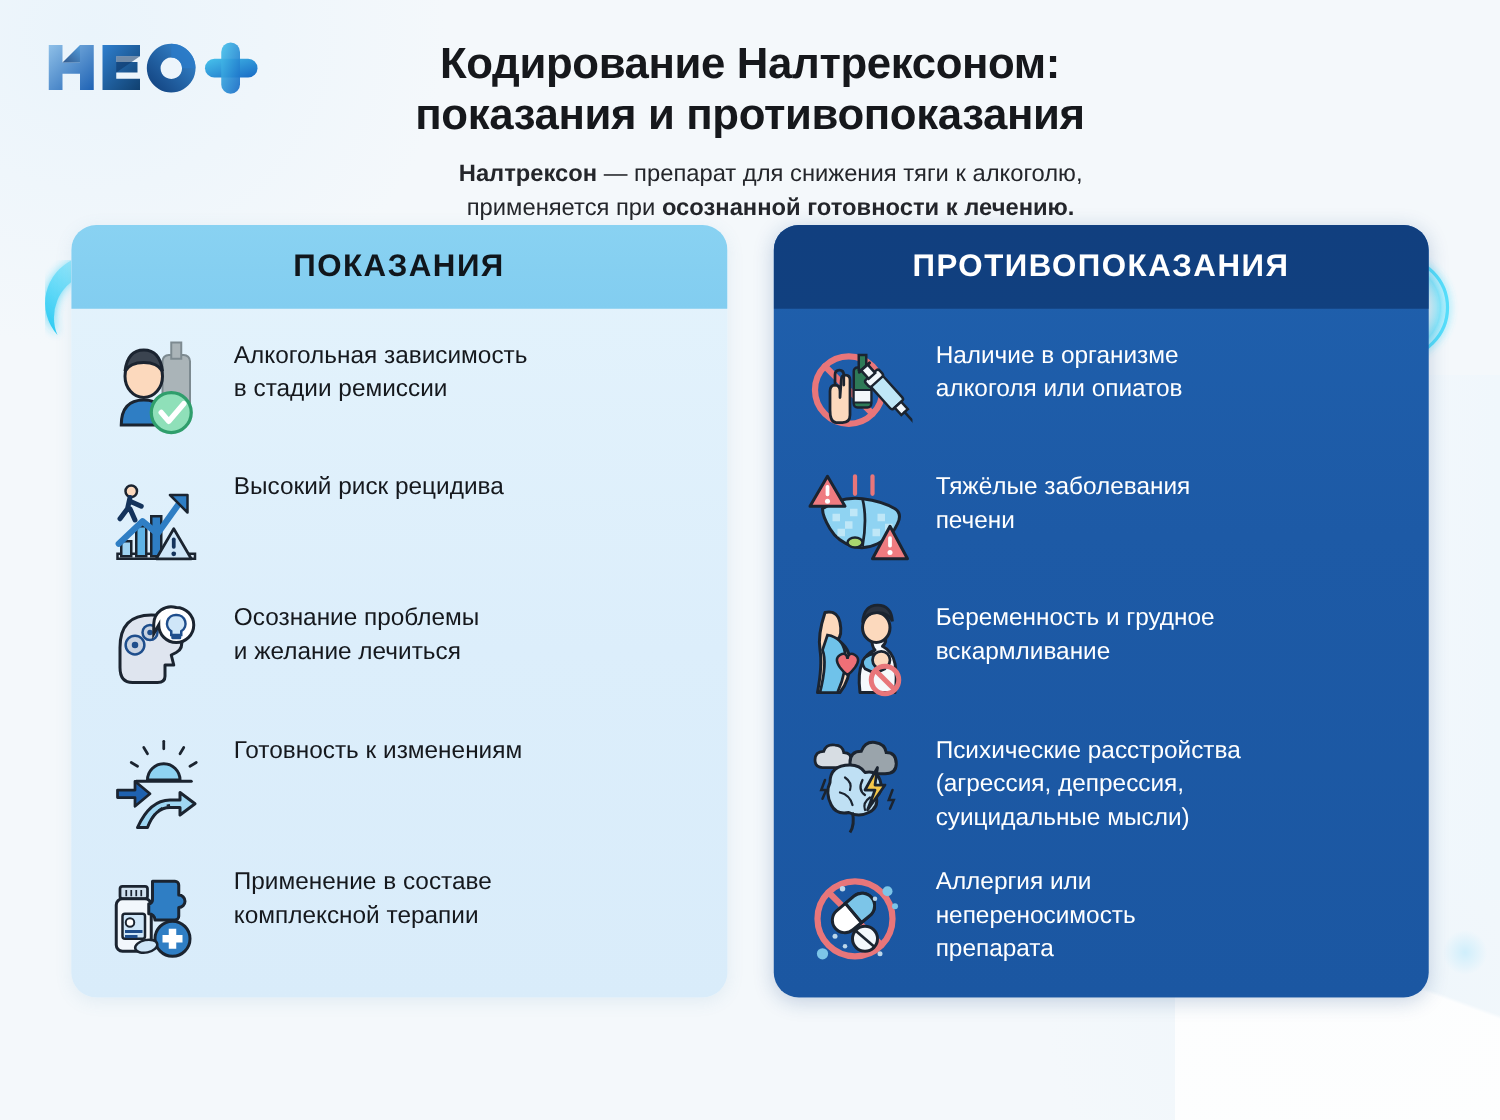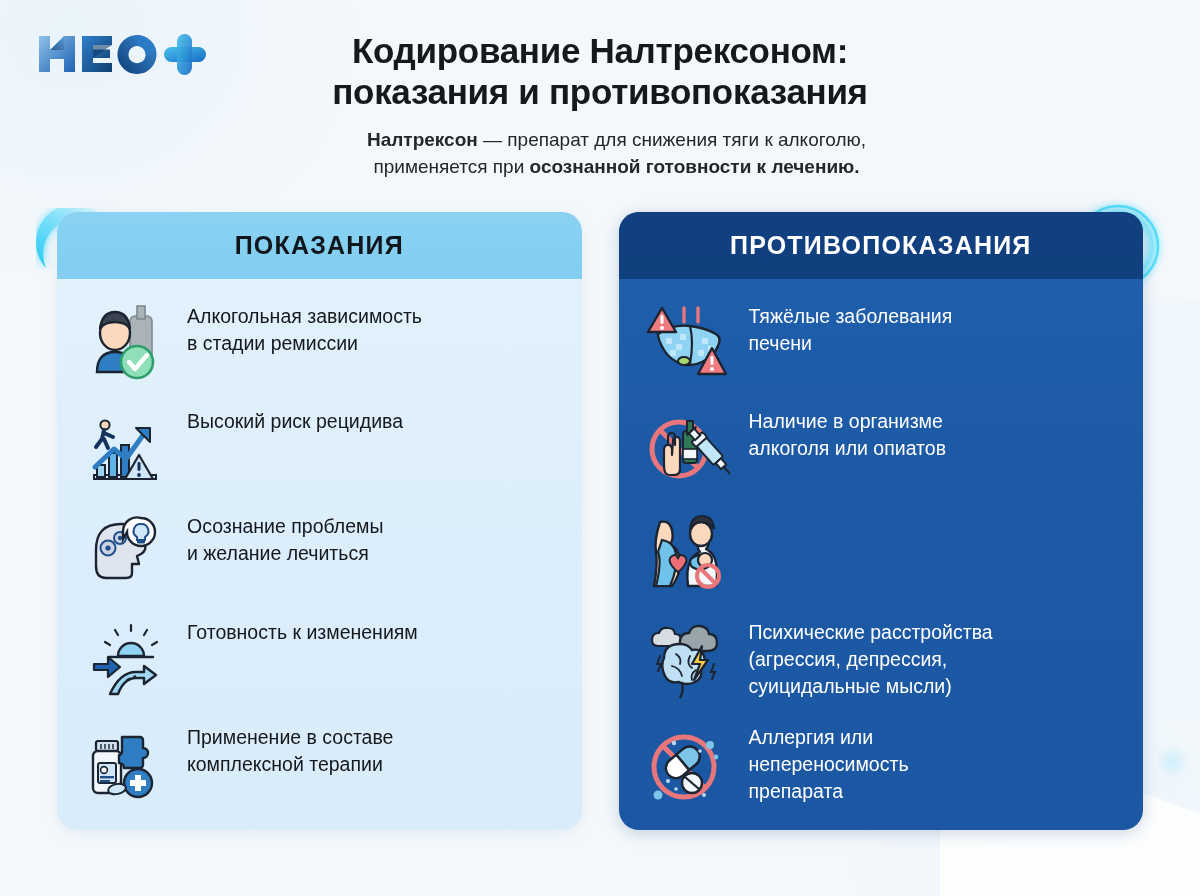--- a/index.html
+++ b/index.html
@@ -15,21 +15,21 @@
     background:radial-gradient(ellipse at 40% 40%, #eaf4fb 0%, rgba(244,248,251,0) 70%);}
   .bg-wash-br{position:absolute;right:-60px;bottom:-60px;width:420px;height:380px;
     background:radial-gradient(ellipse at 60% 60%, #eef6fb 0%, rgba(244,248,251,0) 72%);}
   .bg-diag{position:absolute;right:0;bottom:0;width:260px;height:230px;
     background:linear-gradient(200deg, rgba(255,255,255,0) 45%, #ffffff 46%, #ffffff 100%);
     opacity:.85;}
   .bg-stripe{position:absolute;right:0;top:300px;width:150px;height:420px;
     background:linear-gradient(90deg, rgba(234,244,251,0) 0%, #f0f7fc 100%);}
 
   
-  header{position:relative;padding-top:18px;height:212px;}
+  header{position:relative;padding-top:18px;height:180px;}
   .logo{position:absolute;left:35px;top:30px;width:175px;height:48px;}
   .title{
     text-align:center;font-weight:bold;font-size:35px;line-height:41px;
     color:#16181c;letter-spacing:-0.3px;padding:12px 120px 0 120px;
   }
   .subtitle{
     text-align:center;font-size:19px;line-height:27px;color:#24262b;
     margin-top:14px;padding:0 190px;margin-left:33px;
   }
   .subtitle b{font-weight:bold;}
@@ -288,20 +288,48 @@
 
   <section class="card dark">
     <div class="card-head">
       <h2>ПРОТИВОПОКАЗАНИЯ</h2>
     </div>
     <div class="list">
 
       <div class="row">
         <span class="ico">
           <svg viewBox="0 0 84 80">
+            <circle cx="33" cy="40" r="27" fill="none" stroke="#e8767a" stroke-width="5"></circle>
+            <path d="M14 21 L52 59" stroke="#e8767a" stroke-width="5" stroke-linecap="round"></path>
+            <rect x="37" y="22" width="14" height="32" rx="3" fill="#2e7a57" stroke="#1b2430" stroke-width="2"></rect>
+            <rect x="41" y="12" width="6" height="12" fill="#2e7a57" stroke="#1b2430" stroke-width="2"></rect>
+            <rect x="37" y="40" width="14" height="10" fill="#f3f7fa" stroke="#1b2430" stroke-width="1.6"></rect>
+            <path d="M18 56 v-15 q0-5 4-5 t4 5 v5 l1-14 q0-4 3.5-4 t3.5 4 v28 q0 6 -6 6 h-5 q-5 0 -5 -10Z" fill="#fcd9bd" stroke="#1b2430" stroke-width="2.2" stroke-linejoin="round"></path>
+            <g stroke="#1b2430" stroke-width="2.2" fill="none" stroke-linecap="round">
+              <path d="M22 36 v-8 q0-4 3.5-4 t3.5 4 v8"></path>
+            </g>
+            <g transform="rotate(-42 66 44)">
+              <rect x="59" y="28" width="13" height="26" rx="2" fill="#bfe7f7" stroke="#1b2430" stroke-width="2"></rect>
+              <rect x="58" y="22" width="15" height="7" rx="2" fill="#f2f8fc" stroke="#1b2430" stroke-width="2"></rect>
+              <rect x="62" y="54" width="7" height="8" fill="#f2f8fc" stroke="#1b2430" stroke-width="2"></rect>
+              <path d="M65.5 62 v13" stroke="#1b2430" stroke-width="2" stroke-linecap="round"></path>
+              <path d="M60 14 h11" stroke="#1b2430" stroke-width="2.4" stroke-linecap="round"></path>
+              <rect x="62" y="14" width="7" height="9" fill="#f2f8fc" stroke="#1b2430" stroke-width="2"></rect>
+            </g>
+          </svg>
+        </span>
+        <span class="txt">
+          <span>Наличие в организме</span><br>
+          <span>алкоголя или опиатов</span>
+        </span>
+      </div>
+
+      <div class="row">
+        <span class="ico">
+          <svg viewBox="0 0 84 80">
             <path d="M12 30 q14-10 32-8 q16 2 26 8 q6 4 2 12 q-4 10 -16 16 q-10 5 -20 2 q-12-4 -18-14 q-6-10 -6-16 Z" fill="#8fd3f2" stroke="#1b2430" stroke-width="2.4" stroke-linejoin="round"></path>
             <path d="M44 22 q4 16 0 38" fill="none" stroke="#1b2430" stroke-width="2.2"></path>
             <g fill="#bfe7f7">
               <rect x="20" y="34" width="6" height="6"></rect>
                 <rect x="30" y="40" width="6" height="6"></rect>
               <rect x="24" y="46" width="6" height="6"></rect>
                 <rect x="34" y="30" width="6" height="6"></rect>
               <rect x="56" y="34" width="6" height="6"></rect>
                 <rect x="62" y="42" width="6" height="6"></rect>
               <rect x="52" y="46" width="6" height="6"></rect>
@@ -318,60 +346,36 @@
         </span>
         <span class="txt">
           <span>Тяжёлые заболевания</span><br>
           <span>печени</span>
         </span>
       </div>
 
       <div class="row">
         <span class="ico">
           <svg viewBox="0 0 84 80">
-            <circle cx="33" cy="40" r="27" fill="none" stroke="#e8767a" stroke-width="5"></circle>
-            <path d="M14 21 L52 59" stroke="#e8767a" stroke-width="5" stroke-linecap="round"></path>
-            <rect x="37" y="22" width="14" height="32" rx="3" fill="#2e7a57" stroke="#1b2430" stroke-width="2"></rect>
-            <rect x="41" y="12" width="6" height="12" fill="#2e7a57" stroke="#1b2430" stroke-width="2"></rect>
-            <rect x="37" y="40" width="14" height="10" fill="#f3f7fa" stroke="#1b2430" stroke-width="1.6"></rect>
-            <path d="M18 56 v-15 q0-5 4-5 t4 5 v5 l1-14 q0-4 3.5-4 t3.5 4 v28 q0 6 -6 6 h-5 q-5 0 -5 -10Z" fill="#fcd9bd" stroke="#1b2430" stroke-width="2.2" stroke-linejoin="round"></path>
-            <g stroke="#1b2430" stroke-width="2.2" fill="none" stroke-linecap="round">
-              <path d="M22 36 v-8 q0-4 3.5-4 t3.5 4 v8"></path>
-            </g>
-            <g transform="rotate(-42 66 44)">
-              <rect x="59" y="28" width="13" height="26" rx="2" fill="#bfe7f7" stroke="#1b2430" stroke-width="2"></rect>
-              <rect x="58" y="22" width="15" height="7" rx="2" fill="#f2f8fc" stroke="#1b2430" stroke-width="2"></rect>
-              <rect x="62" y="54" width="7" height="8" fill="#f2f8fc" stroke="#1b2430" stroke-width="2"></rect>
-              <path d="M65.5 62 v13" stroke="#1b2430" stroke-width="2" stroke-linecap="round"></path>
-              <path d="M60 14 h11" stroke="#1b2430" stroke-width="2.4" stroke-linecap="round"></path>
-              <rect x="62" y="14" width="7" height="9" fill="#f2f8fc" stroke="#1b2430" stroke-width="2"></rect>
-            </g>
-          </svg>
-        </span>
-        <span class="txt">
-          <span>Наличие в организме</span><br>
-          <span>алкоголя или опиатов</span>
-        </span>
-      </div>
-
-      <div class="row">
-        <span class="ico">
-          <svg viewBox="0 0 84 80">
             <path d="M14 8 q10-2 12 8 q2 10 -2 14 q10 6 10 18 q0 14 -8 24 H8 q4-22 2-34 q-2-12 4-30 Z" fill="#fcd9bd" stroke="#1b2430" stroke-width="2.4" stroke-linejoin="round"></path>
             <path d="M16 26 q12 2 14 14 q2 14 -6 32 H10 q6-24 2-34 Z" fill="#6fc2ea" stroke="#1b2430" stroke-width="2.2"></path>
             <path d="M26 52 q-5-7 0-10 q5-3 6 3 q1-6 6-3 q5 3 0 10 q-3 4 -6 6 q-3-2 -6-6Z" fill="#ef6f77" stroke="#1b2430" stroke-width="2"></path>
             <path d="M52 18 q8-2 10 6 q2 8 -2 11 q8 4 10 14 q2 12 0 23 H42 q-2-16 2-24 q3-7 10-10 q-4-4 -2-20 Z" fill="#f5f9fc" stroke="#1b2430" stroke-width="2.4" stroke-linejoin="round"></path>
             <ellipse cx="55" cy="20" rx="11" ry="12" fill="#fcd9bd" stroke="#1b2430" stroke-width="2.4"></ellipse>
             <path d="M44 16 q1-14 12-14 q11 0 12 13 q-3-7 -12-7 q-9 0 -12 8Z" fill="#2b3340" stroke="#1b2430" stroke-width="2.2"></path>
             <path d="M46 44 q8-6 16 0 q4 4 0 9 q-8 5 -16 0 q-4-5 0-9Z" fill="#6fc2ea" stroke="#1b2430" stroke-width="2.2"></path>
             <circle cx="59" cy="46" r="7" fill="#fcd9bd" stroke="#1b2430" stroke-width="2.2"></circle>
             <circle cx="62" cy="62" r="11" fill="none" stroke="#e8767a" stroke-width="4"></circle>
             <path d="M55 55 L69 69" stroke="#e8767a" stroke-width="4" stroke-linecap="round"></path>
           </svg>
         </span>
+        <span class="txt">
+          <span>Беременность и грудное</span><br>
+          <span>вскармливание</span>
+        </span>
       </div>
 
       <div class="row">
         <span class="ico">
           <svg viewBox="0 0 84 80">
             <path d="M6 20 q0-7 7-7 q2-6 9-5 q6 0 7 6 q6 0 6 6 q0 6 -7 6 H12 q-6 0 -6 -6Z" fill="#d7dde3" stroke="#1b2430" stroke-width="2.2"></path>
             <path d="M34 22 q0-9 9-9 q3-8 11-7 q8 1 9 8 q8 0 8 9 q0 8 -9 8 H42 q-8 0 -8 -9Z" fill="#9aa4ab" stroke="#1b2430" stroke-width="2.4"></path>
             <path d="M18 38 q0-14 16-14 q8 0 12 6 q9-2 12 6 q3 8 -3 14 q2 8 -6 12 q-8 4 -16 0 q-10 2 -14-6 q-5-10 -1-18Z" fill="#bfe0f4" stroke="#1b2430" stroke-width="2.4" stroke-linejoin="round"></path>
             <g fill="none" stroke="#1b2430" stroke-width="1.8" stroke-linecap="round">
               <path d="M30 34 q6 4 4 10"></path>

